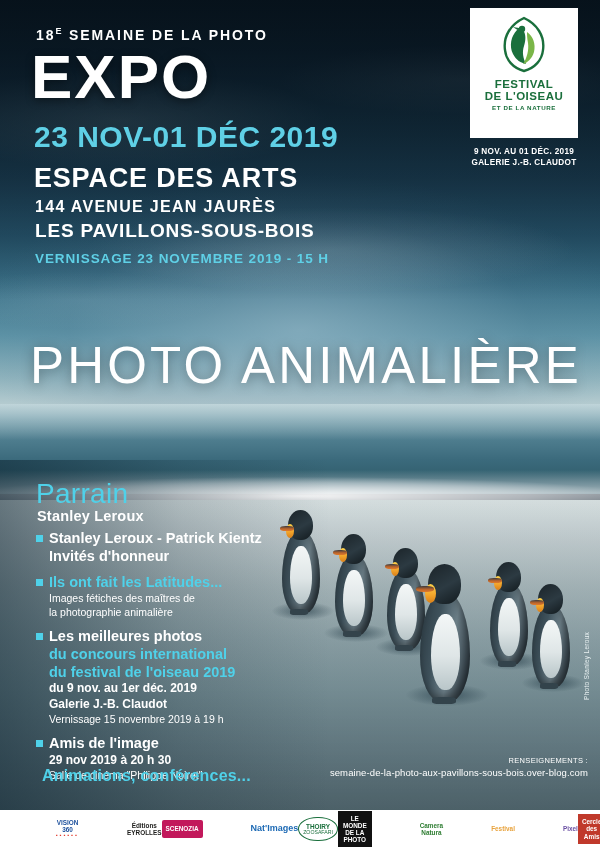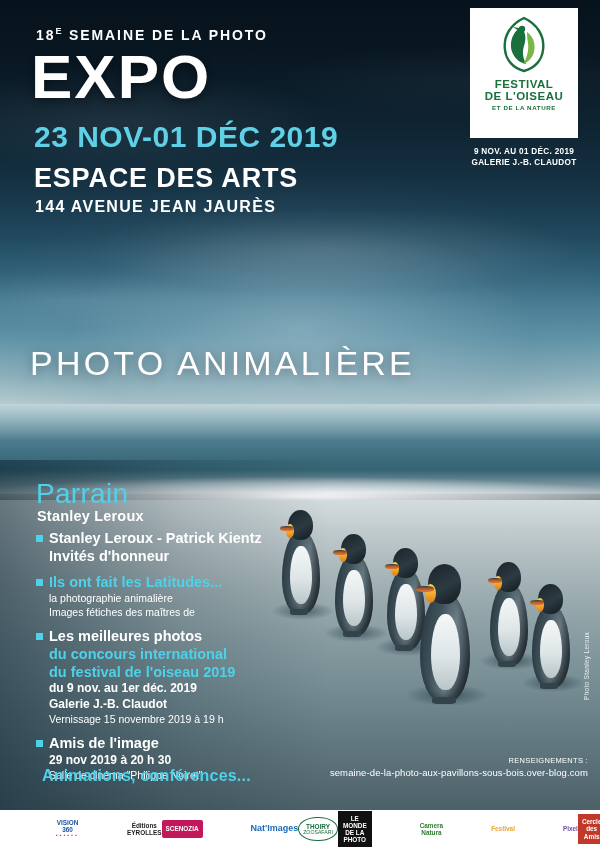--- a/index.html
+++ b/index.html
@@ -196,22 +196,22 @@
     color: #1a6f3c; font-size: 6.2px; font-weight: 700; letter-spacing: .6px;
     text-align: center; margin-top: 2px;
   }
   .logo-sub {
     position: absolute; left: 470px; top: 146px; width: 108px;
     text-align: center; color: #ffffff;
     font-size: 8.2px; font-weight: 700; letter-spacing: .3px; line-height: 1.35;
   }
 
   .bigtitle {
-    position: absolute; left: 30px; top: 344px;
-    font-size: 34px; font-weight: 400; letter-spacing: 3.2px;
+    position: absolute; left: 30px; top: 336px;
+    font-size: 51px; font-weight: 400; letter-spacing: 3.2px;
     text-shadow: 0 2px 12px rgba(0,0,0,.35);
     white-space: nowrap;
   }
 
   
   .parrain {
     position: absolute; left: 36px; top: 478px;
     font-size: 28px; font-weight: 400; color: #4fd1e9;
     letter-spacing: .3px;
   }
@@ -350,20 +350,22 @@
 
   </div>
 
   <div class="kicker">
     <span>18<sup>E</sup> SEMAINE DE LA PHOTO</span>
   </div>
   <div class="expo">EXPO</div>
   <div class="dates">23 NOV-01 DÉC 2019</div>
   <div class="venue">ESPACE DES ARTS</div>
   <div class="address">144 AVENUE JEAN JAURÈS</div>
+  <div class="city">LES PAVILLONS-SOUS-BOIS</div>
+  <div class="vernissage-top">VERNISSAGE 23 NOVEMBRE 2019 - 15 H</div>
 
   <div class="logo">
     <div class="bird-wrap">
       <svg viewBox="0 0 62 62" width="62" height="62" aria-hidden="true">
         <path d="M31 4 C18 10 10 22 12 36 C13 46 20 54 31 57 C42 54 49 46 50 36 C52 22 44 10 31 4 Z" fill="none" stroke="#1a6f3c" stroke-width="2.4"></path>
         <path d="M24 16 C18 22 16 32 20 40 C23 46 28 49 33 50 C30 44 29 38 31 32 C33 26 33 20 30 16 Z" fill="#1a6f3c"></path>
         <path d="M34 18 C40 22 43 30 41 38 C39 45 34 49 30 50 C34 44 36 36 35 29 C34 24 34 20 34 18 Z" fill="#7ab648"></path>
         <circle cx="29" cy="15" r="3.2" fill="#1a6f3c"></circle>
         <path d="M26 14 L20 13 L26 17 Z" fill="#1a6f3c"></path>
       </svg>
@@ -386,22 +388,22 @@
 
     <div class="item">
       <span class="bullet"></span>
       <div class="t-white">Stanley Leroux - Patrick Kientz</div>
       <div class="t-white">Invités d'honneur</div>
     </div>
 
     <div class="item">
       <span class="bullet"></span>
       <div class="t-cyan">Ils ont fait les Latitudes...</div>
+      <div class="t-small">Images fétiches des maîtres de</div>
       <div class="t-small">la photographie animalière</div>
-      <div class="t-small">Images fétiches des maîtres de</div>
     </div>
 
     <div class="item">
       <span class="bullet"></span>
       <div class="t-white">Les meilleures photos</div>
       <div class="t-cyan">du concours international</div>
       <div class="t-cyan">du festival de l'oiseau 2019</div>
       <div class="t-mid">du 9 nov. au 1er déc. 2019</div>
       <div class="t-mid">Galerie J.-B. Claudot</div>
       <div class="t-small">Vernissage 15 novembre 2019 à 19 h</div>

